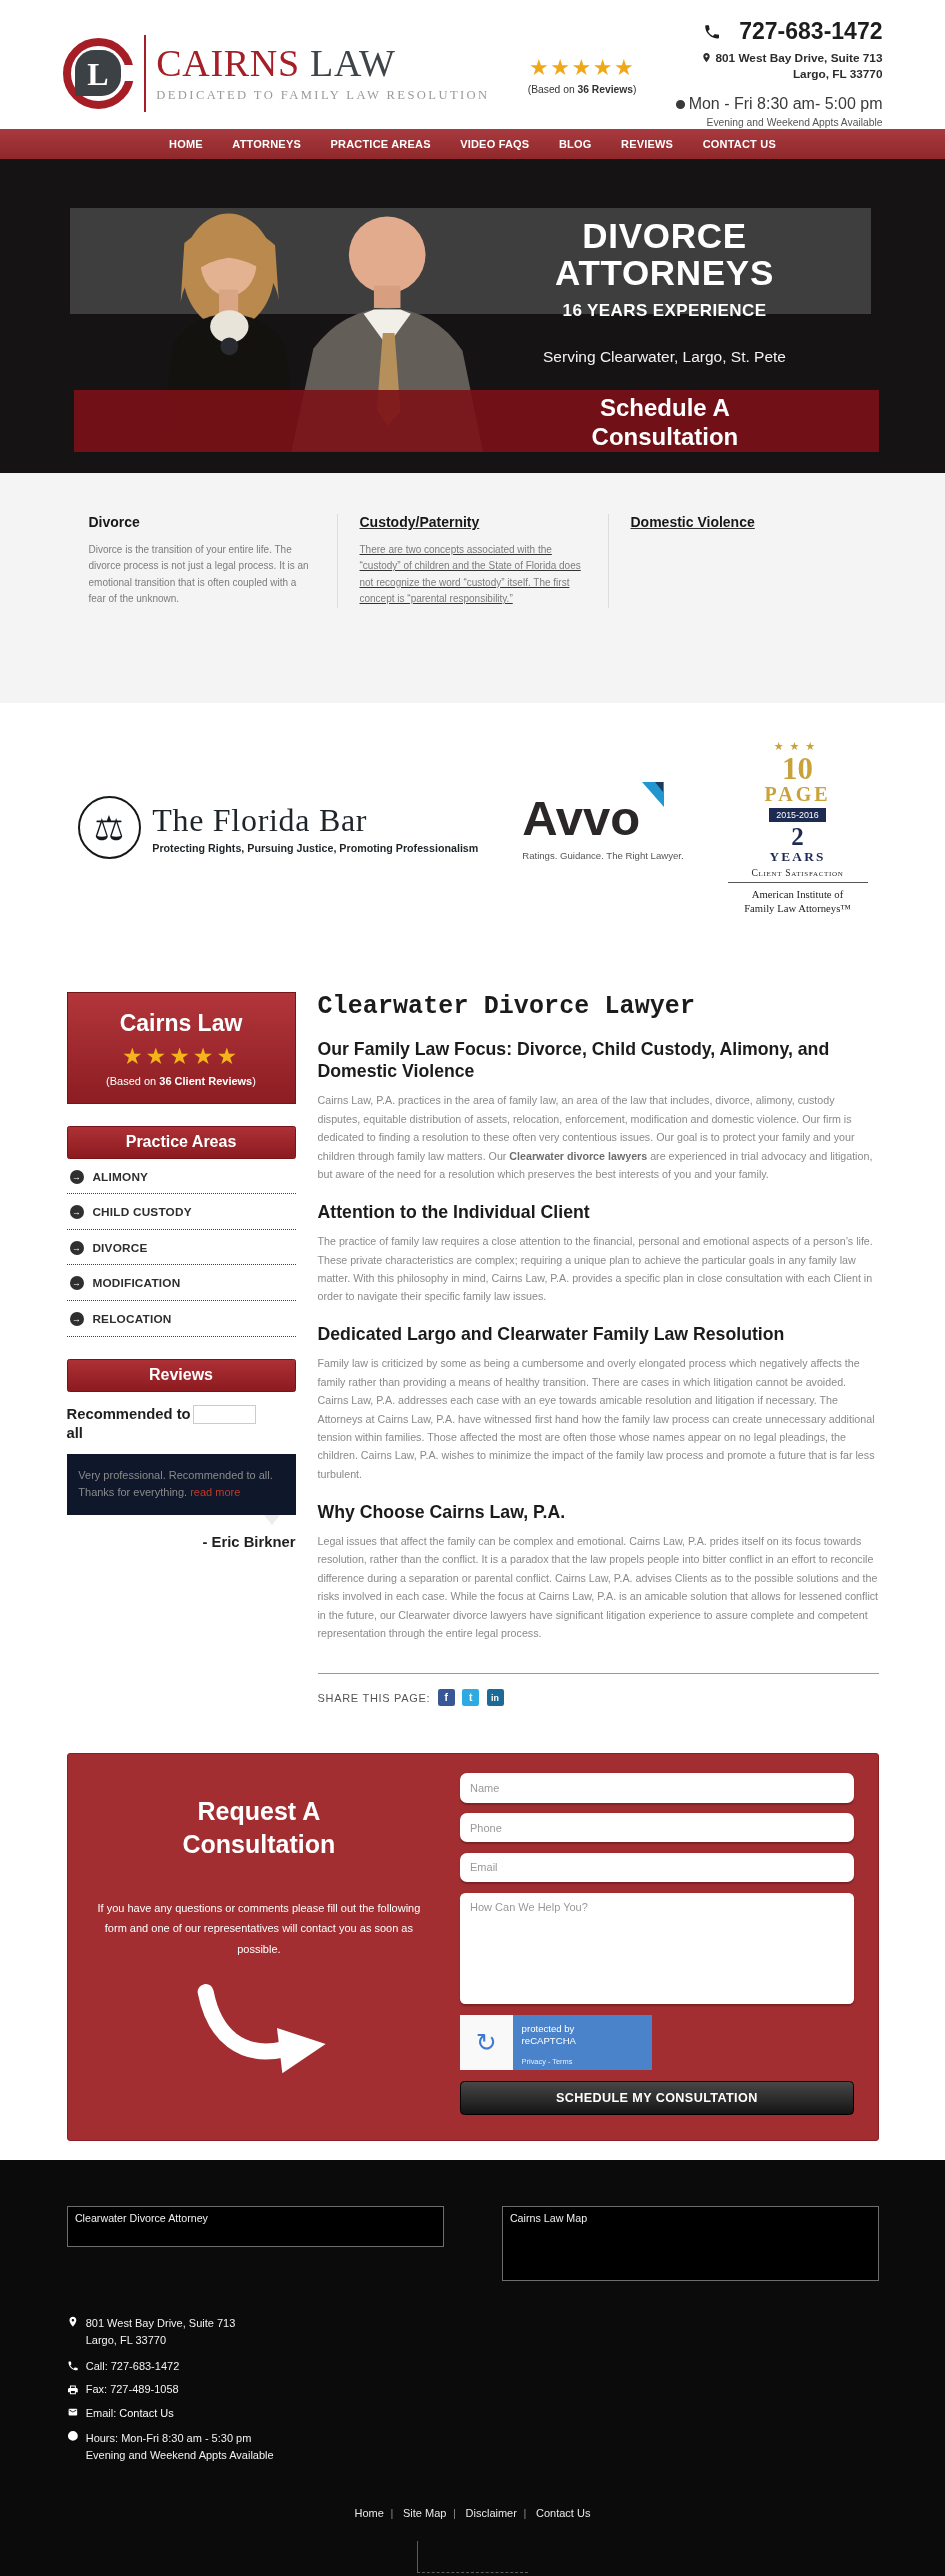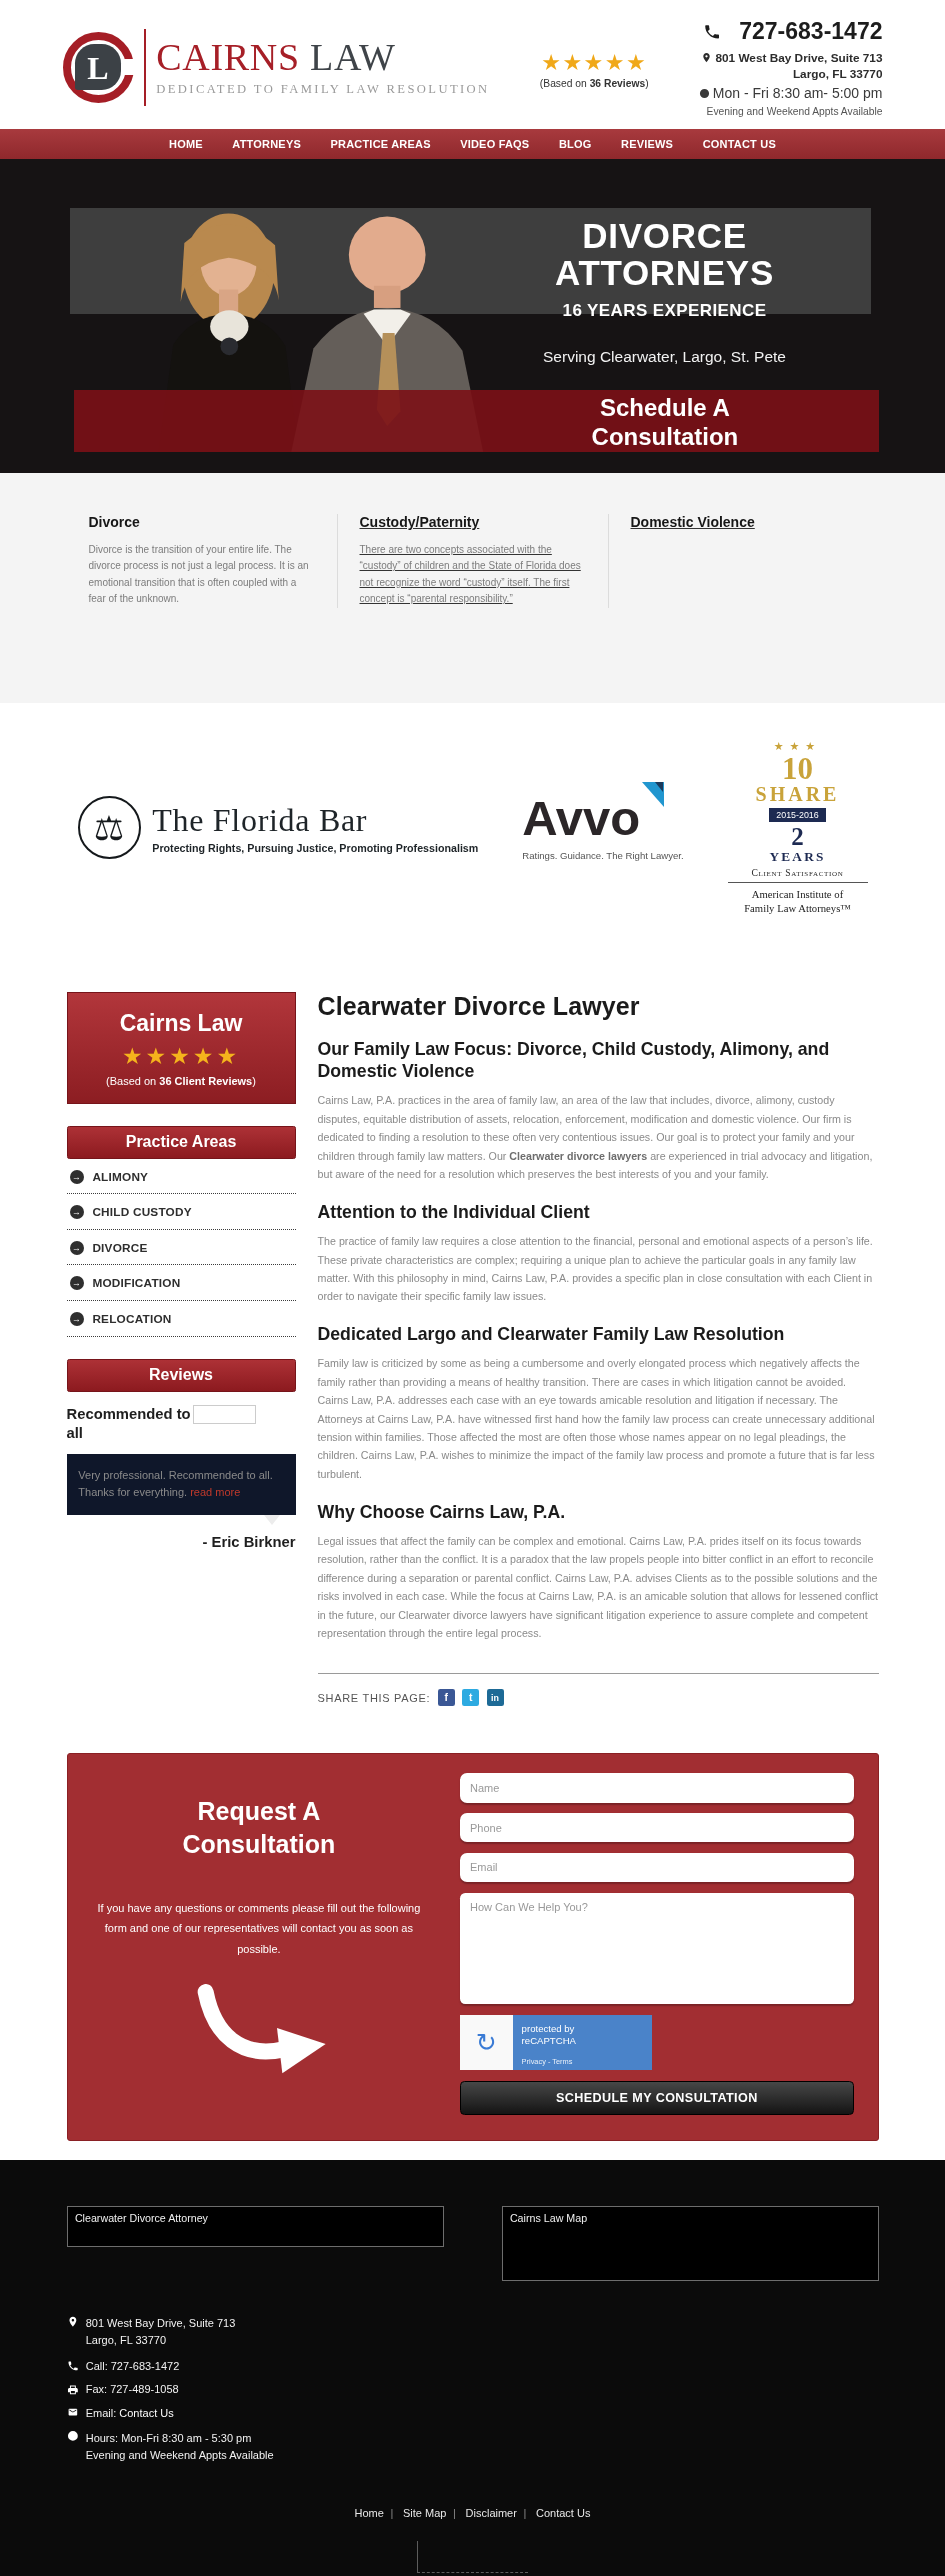--- a/index.html
+++ b/index.html
@@ -21,21 +21,21 @@
   .logo-name .nm1 { color:#a61f27; }
   .logo-name .nm2 { color:#3f4449; }
   .logo-tagline { font-family:"Liberation Serif", serif; color:#9a9a9a; font-size:12.6px; letter-spacing:2.4px; margin-top:5.9px; }
   .header-rating { text-align:center; margin-top:5.9px; cursor:pointer; }
   .header-rating .stars { color:#f0a818; font-size:22px; letter-spacing:1.5px; line-height:1; }
   .rating-caption { font-size:10.3px; color:#333; margin-top:4.4px; }
   .header-contact { text-align:right; line-height:1.35; }
   .phone-row { font-size:23px; font-weight:bold; color:#1d1d1d; display:flex; align-items:center; justify-content:flex-end; gap:19px; cursor:pointer;text-align:right; }
   .addr-row { font-size:11.8px; font-weight:bold; color:#2c2c2c; margin-top:4.4px; display:flex; justify-content:flex-end; gap:3.7px; }
   .addr-lines { text-align:right; }
-  .hours-row { font-size:14px; color:#3a3a3a; margin-top:1px; display:flex; justify-content:flex-end; align-items:center; gap:3px; }
+  .hours-row { font-size:16px; color:#3a3a3a; margin-top:10px; display:flex; justify-content:flex-end; align-items:center; gap:3px; }
   .appts-row { font-size:10.3px; color:#555; margin-top:1.5px; }
   .ic { display:inline-block; vertical-align:middle; }
 
   
   .main-nav { height:30px; background:linear-gradient(#a83a3e,#8f282c); }
   .main-nav ul { list-style:none; display:flex; justify-content:center; align-items:center; height:100%; gap:29.5px; }
   .main-nav a { color:#fff; font-weight:bold; font-size:11px; letter-spacing:0.2px; text-decoration:none; cursor:pointer; }
 
   
   .hero { background:#161314; height:314px; }
@@ -94,21 +94,21 @@
   .pa-label { font-size:11.8px; font-weight:bold; color:#2e2e2e; letter-spacing:0.2px; }
   .review-head { display:flex; align-items:flex-start; margin-top:13.3px; }
   .review-title { font-size:14.8px; font-weight:bold; color:#1f1f1f; line-height:1.25; width:126px; }
   .review-imgbox { width:63px; height:19px; background:#fff; border:0.7px solid #ccc; }
   .review-quote { position:relative; margin-top:11.8px; background:#0f172a; padding:13.3px 11.8px; font-size:11px; color:#8a8a8a; line-height:1.55; }
   .review-quote .rm { color:#c0392b; cursor:pointer; }
   .review-quote::after { content:""; position:absolute; right:16px; bottom:-10.3px; border-left:8.9px solid transparent; border-right:8.9px solid transparent; border-top:10.3px solid #ececec; }
   .review-author { margin-top:19px; text-align:right; font-size:14.8px; font-weight:bold; color:#1f1f1f; }
 
   article.content { flex:1; min-width:0; }
-  article h1 { font-size:25px; color:#1b1b1b; letter-spacing:0.1px; margin-bottom:16px; }
+  article h1 { font-size:25px; color:#1b1b1b; letter-spacing:0.1px; margin-bottom:16px;font-family:Liberation Mono, monospace; }
   article h2 { font-size:17.7px; color:#1b1b1b; margin:17.7px 0 8.9px; line-height:1.25; }
   article p { font-size:10.7px; color:#8a8a8a; line-height:1.72; }
   article p b { color:#6e6e6e; }
   .share-rule { border:none; border-top:0.7px solid #9a9a9a; margin-top:31px; }
   .share-row { display:flex; align-items:center; gap:7.4px; margin-top:14.8px; }
   .share-label { font-size:11px; color:#555; letter-spacing:0.7px; }
   .soc { width:17px; height:17px; border-radius:2.2px; color:#fff; font-size:10.3px; font-weight:bold; display:flex; align-items:center; justify-content:center; cursor:pointer; }
   .soc.fb { background:#3a5795; }
   .soc.tw { background:#2daae1; }
   .soc.li { background:#1d6a96; font-size:8.9px; }
@@ -267,21 +267,21 @@
           <div class="fbar-tag">Protecting Rights, Pursuing Justice, Promoting Professionalism</div>
         </div>
       </div>
       <div class="avvo">
         <div class="avvo-name"><span>Avvo</span><span class="avvo-flag"></span></div>
         <div class="avvo-tag">Ratings. Guidance. The Right Lawyer.</div>
       </div>
       <div class="tenbest">
         <div class="tb-stars">★★★</div>
         <div class="tb-ten">10</div>
-        <div class="tb-best">SHARE</div>
+        <div class="tb-best">PAGE</div>
         <div class="tb-ribbon">2015-2016</div>
         <div class="tb-two">2</div>
         <div class="tb-years">YEARS</div>
         <div class="tb-sat">Client Satisfaction</div>
         <div class="tb-org"><span>American Institute of</span><br><span>Family Law Attorneys™</span></div>
       </div>
     </div>
   </section>
 
   <section class="main-section">

